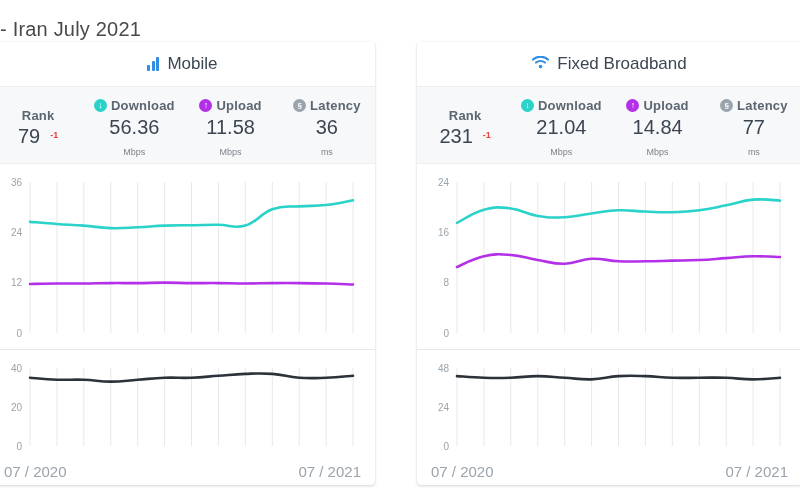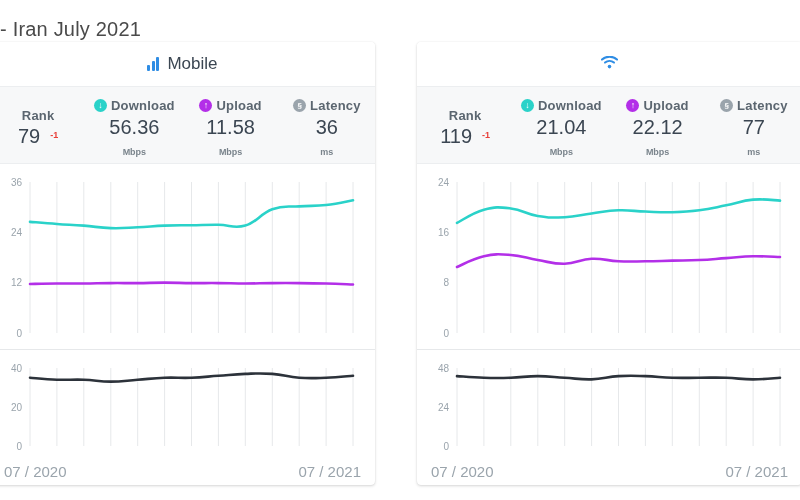--- a/index.html
+++ b/index.html
@@ -103,21 +103,20 @@
   .stat .delta {
     font-size: 9px;
     color: #e8403a;
     font-weight: bold;
     margin-top: 4px;
   }
   .stat .unit {
     font-size: 9px;
     color: #7a848c;
     margin-top: 9px;
-    font-weight: bold;
   }
   .cicon {
     width: 13px; height: 13px;
     border-radius: 50%;
     display: inline-flex;
     align-items: center;
     justify-content: center;
     font-size: 9px;
     line-height: 1;
     color: #fff;
@@ -266,49 +265,50 @@
 
   <div class="card fixed">
     <div class="card-header">
       <span>
         <svg width="17" height="13" viewBox="0 0 17 13">
           <path d="M1 3.6 A11 11 0 0 1 16 3.6" fill="none" stroke="#2f8de4" stroke-width="2" stroke-linecap="round"></path>
           <path d="M4 6.6 A7 7 0 0 1 13 6.6" fill="none" stroke="#2f8de4" stroke-width="2" stroke-linecap="round"></path>
           <circle cx="8.5" cy="10.6" r="1.8" fill="#2f8de4"></circle>
         </svg>
       </span>
+      <span class="title">Fixed Broadband</span>
     </div>
 
     <div class="stats">
       <div class="stat">
         <div class="label-row">
           <span class="label">Rank</span>
         </div>
         <div class="value-row">
-          <span class="value">119</span>
+          <span class="value">231</span>
           <span class="delta">-1</span>
         </div>
       </div>
       <div class="stat">
         <div class="label-row">
           <span class="cicon dl">↓</span>
           <span class="label">Download</span>
         </div>
         <div class="value-row">
           <span class="value">21.04</span>
         </div>
         <span class="unit">Mbps</span>
       </div>
       <div class="stat">
         <div class="label-row">
           <span class="cicon ul">↑</span>
           <span class="label">Upload</span>
         </div>
         <div class="value-row">
-          <span class="value">22.12</span>
+          <span class="value">14.84</span>
         </div>
         <span class="unit">Mbps</span>
       </div>
       <div class="stat">
         <div class="label-row">
           <span class="cicon lat">§</span>
           <span class="label">Latency</span>
         </div>
         <div class="value-row">
           <span class="value">77</span>

